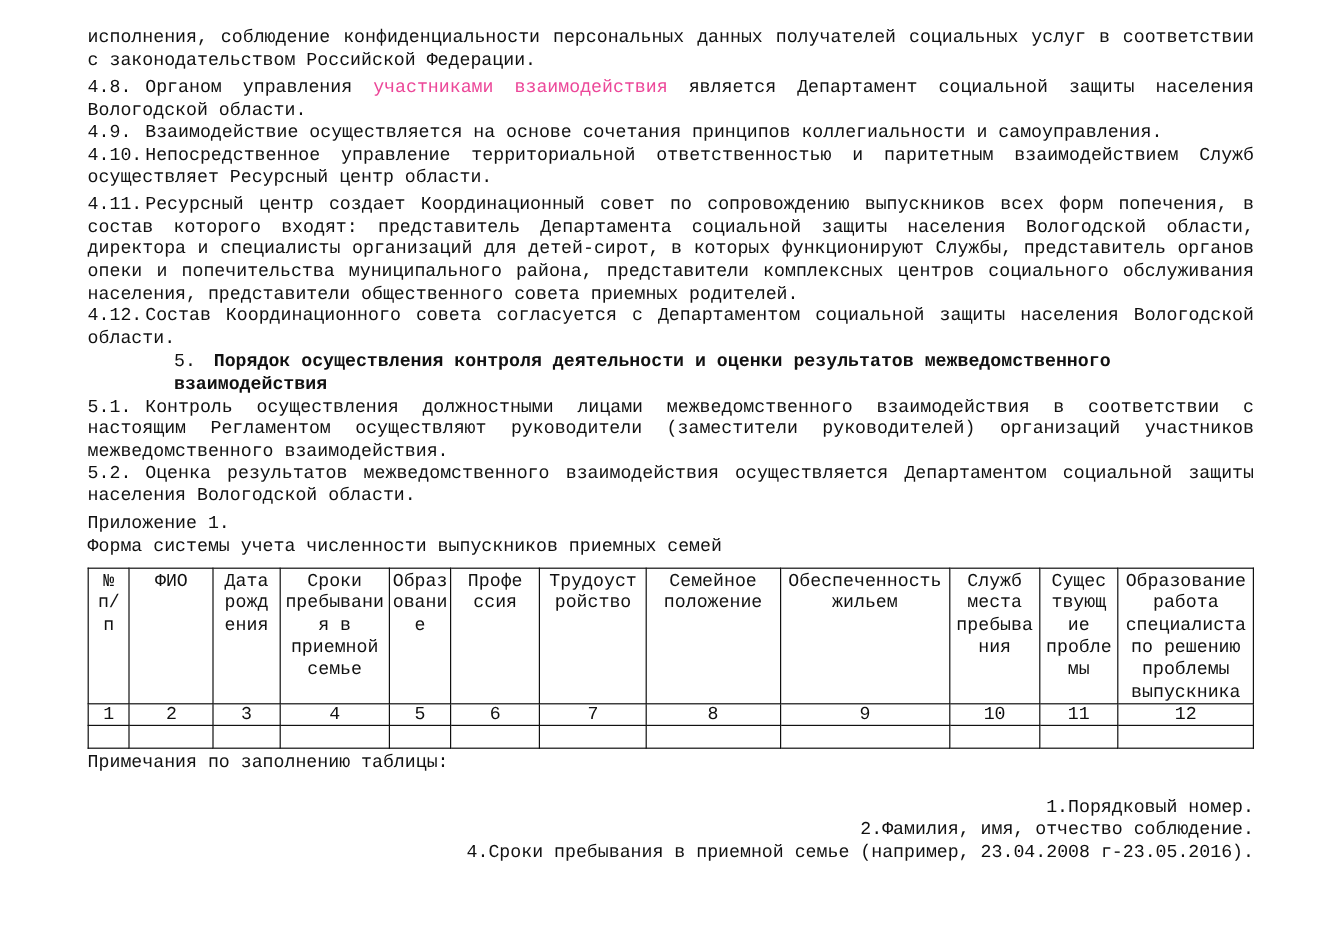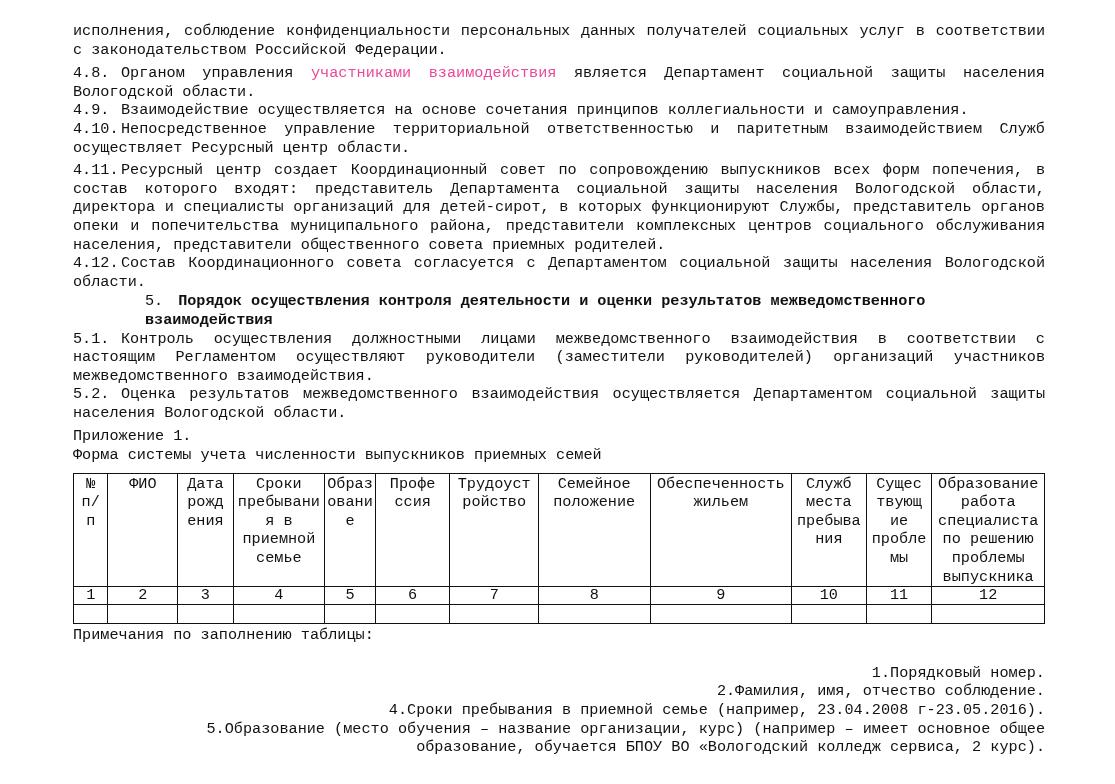--- a/index.html
+++ b/index.html
@@ -191,16 +191,15 @@
         </tr>
   </tbody>
     </table>
 
   <p class="p notes-title">Примечания по заполнению таблицы:</p>
 
   <div class="notes" id="notes-list">
       <p class="note"><span class="num">1.</span><span>Порядковый номер.</span></p>
       <p class="note"><span class="num">2.</span><span>Фамилия, имя, отчество соблюдение.</span></p>
       <p class="note"><span class="num">4.</span><span>Сроки пребывания в приемной семье (например, 23.04.2008 г-23.05.2016).</span></p>
-      <p class="note"><span class="num">5.</span><span>Образование (место обучения – название организации, курс) (например – имеет основное общее образование, обучается БПОУ ВО «Вологодский колледж сервиса, 2 курс).</span></p>
     </div>
 
 </div>
 
 </body></html>

